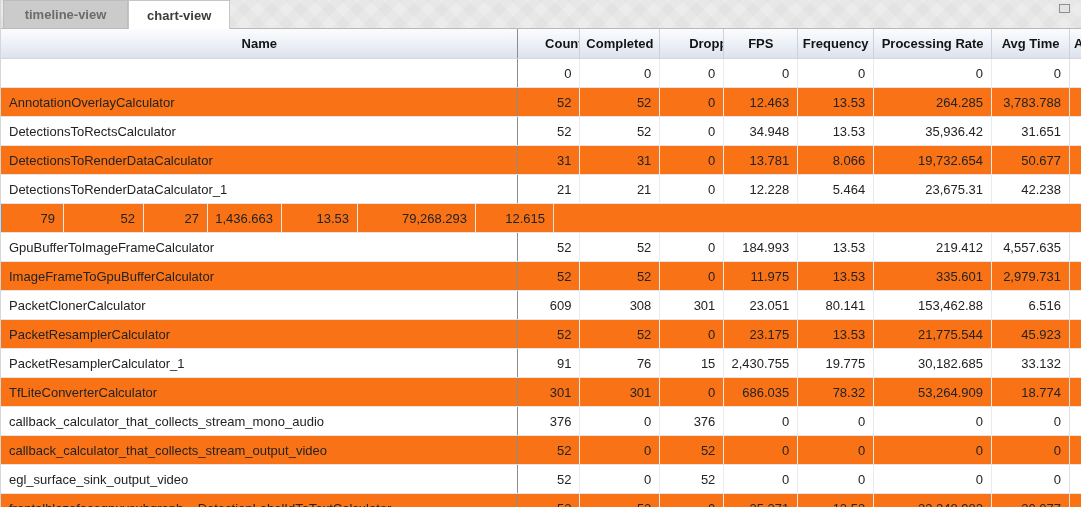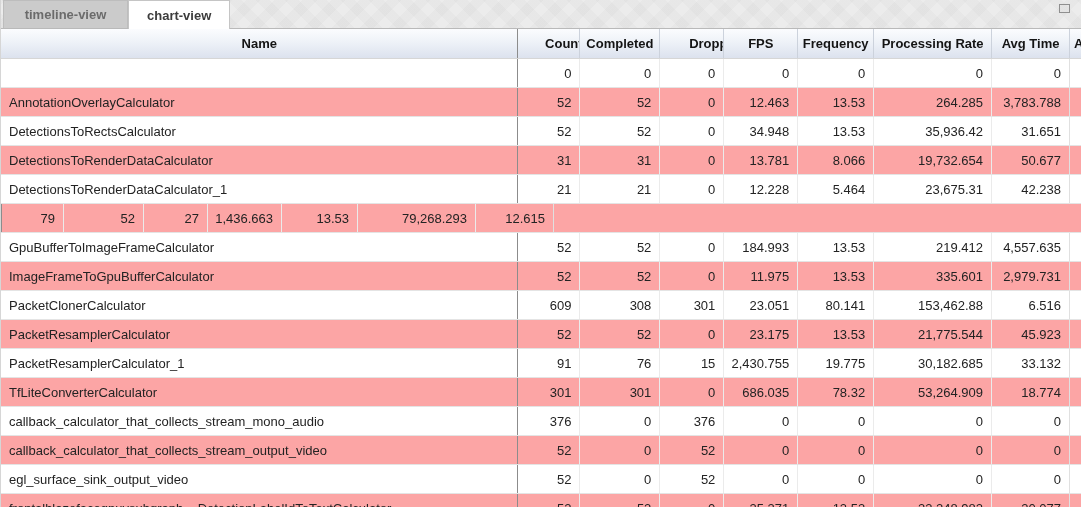--- a/index.html
+++ b/index.html
@@ -60,21 +60,21 @@
   }
   
   .table{width:1081px;}
   .tr{
     display:flex;
     height:29px;
     background:#fff;
     border-bottom:1px solid #e4e4e4;
     box-sizing:border-box;
   }
-  .tr.stripe{background:#fca5a5;}
+  .tr.stripe{background:#f97316;}
   .td,.th{
     box-sizing:border-box;
     display:flex;align-items:center;
     overflow:hidden;white-space:nowrap;
     font-size:13px;
     color:#232323;
   }
   
   .c0{width:517px;padding-left:8px;}
   .c1{width:62px;padding-left:42px;}

